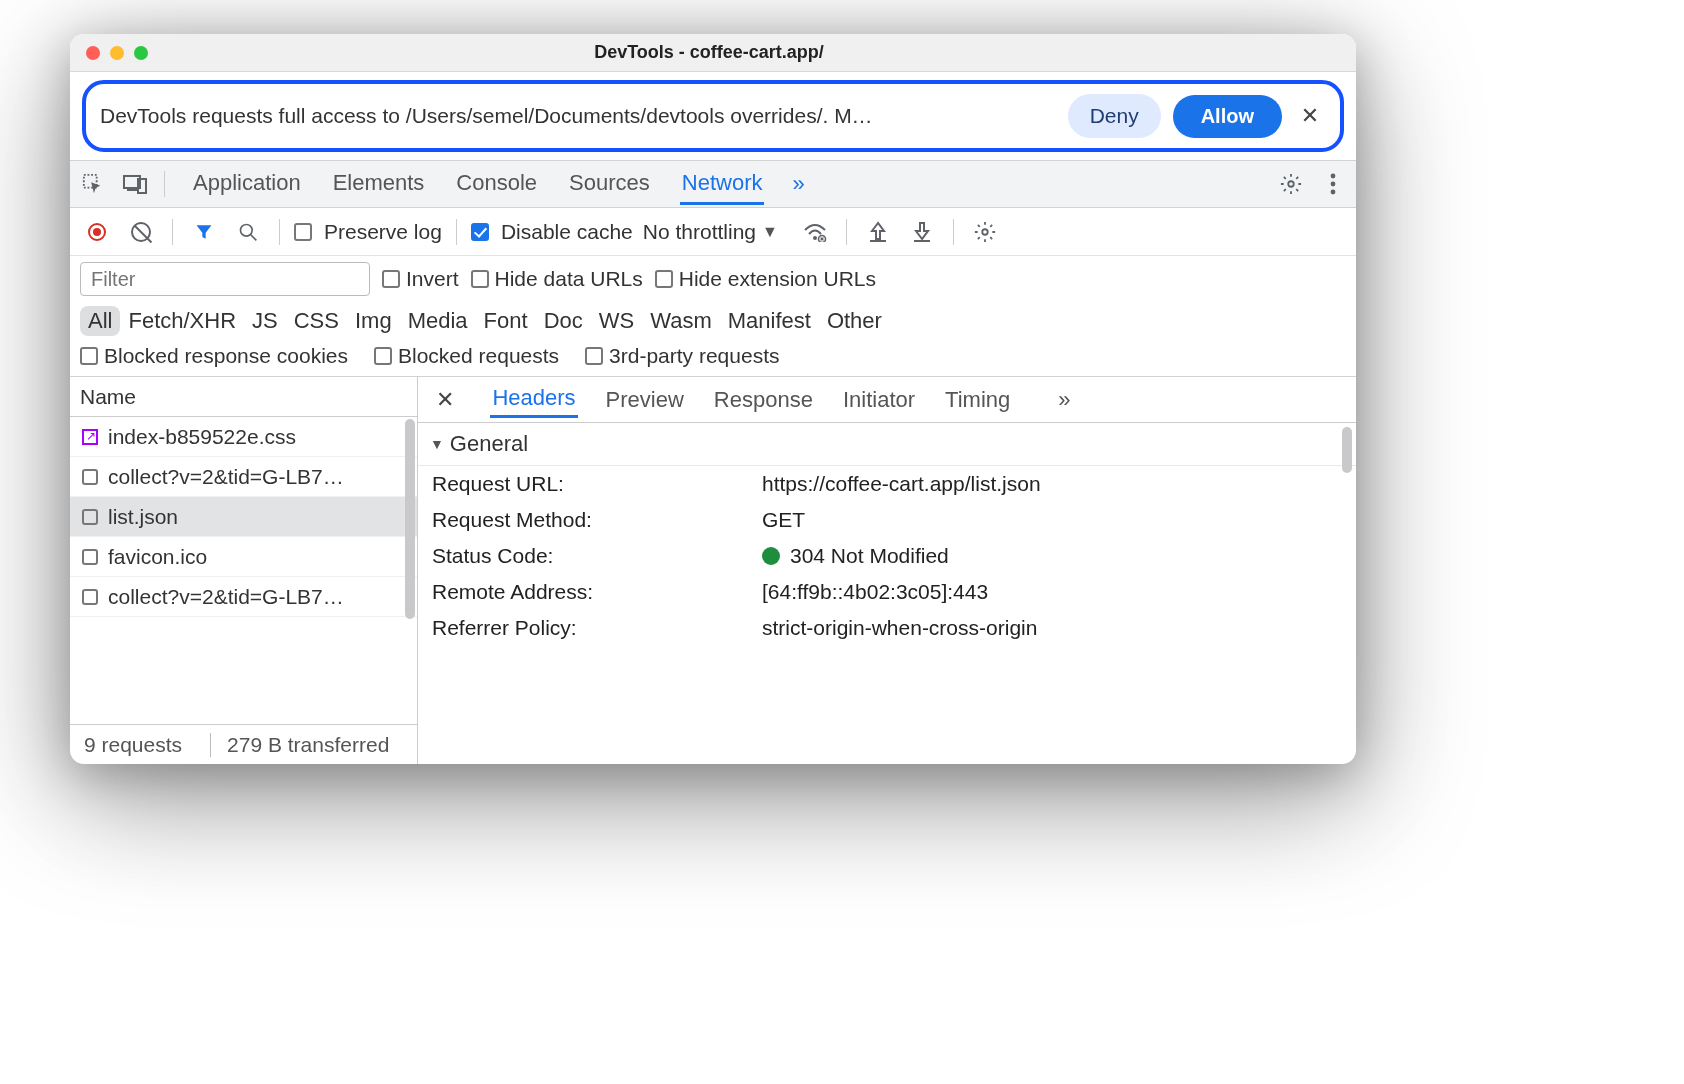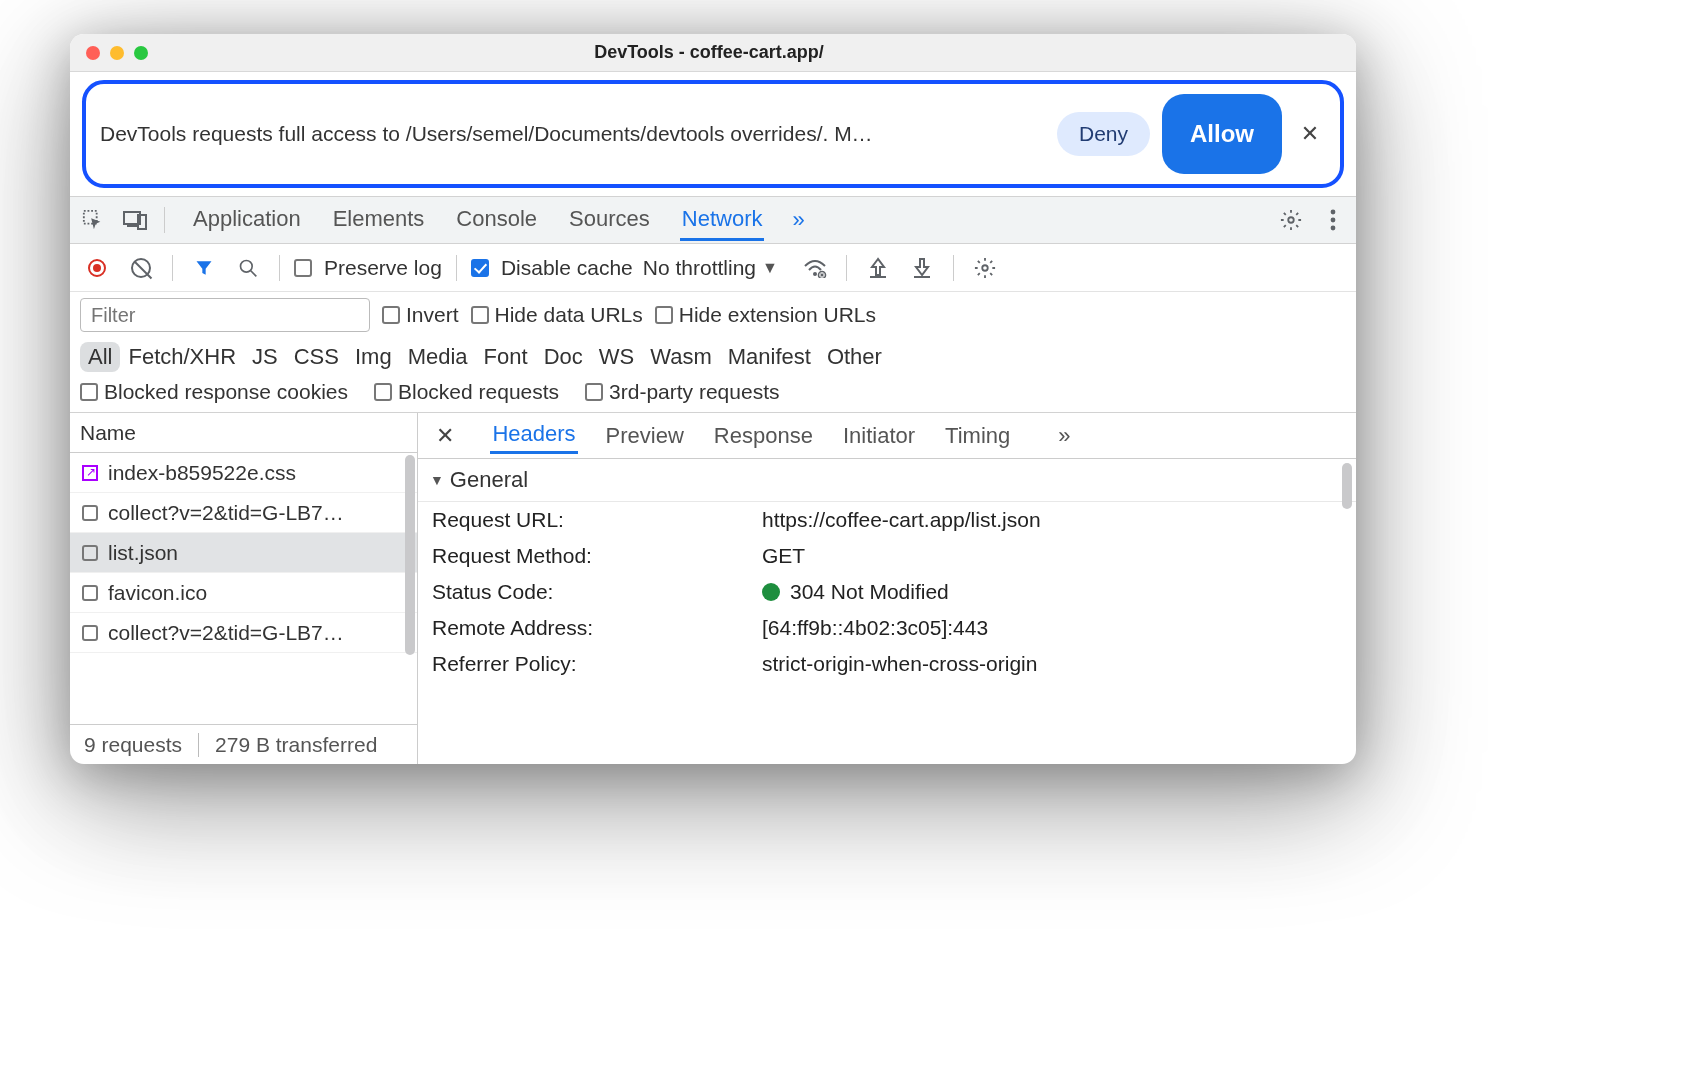--- a/index.html
+++ b/index.html
@@ -8,21 +8,21 @@
   .window { width: 1286px; height: 730px; background: #fff; border-radius: 14px; overflow: hidden; display: flex; flex-direction: column; }
   .titlebar { height: 38px; background: #f0f0f0; display: flex; align-items: center; position: relative; border-bottom: 1px solid #d8d8d8; flex-shrink: 0; }
   .traffic { display: flex; gap: 10px; margin-left: 16px; }
   .tl { width: 14px; height: 14px; border-radius: 50%; }
   .tl-red { background:#ff5f57; } .tl-yellow { background:#febc2e; } .tl-green { background:#28c840; }
   .titlebar-title { position: absolute; left: 0; right: 8px; text-align: center; font-weight: 700; font-size: 18px; color:#222; pointer-events:none; }
   .banner-wrap { padding: 8px 12px; }
   .banner { border: 4px solid #1551ff; border-radius: 22px; display: flex; align-items: center; padding: 10px 14px; gap: 12px; }
   .banner-text { flex: 1; font-size: 21px; color:#333; white-space: nowrap; overflow: hidden; text-overflow: clip; }
   .btn-deny { background:#dfeafe; color:#213c73; border:none; padding: 10px 22px; border-radius: 22px; font-size: 21px; cursor:pointer; }
-  .btn-allow { background:#1a73e8; color:#fff; border:none; padding: 26px 28px; border-radius: 22px; font-size: 24px; font-weight:600; cursor:pointer; }
+  .btn-allow { background:#1a73e8; color:#fff; border:none; padding: 10px 28px; border-radius: 22px; font-size: 20px; font-weight:600; cursor:pointer; }
   .banner-close { width: 32px; text-align:center; font-size: 22px; color:#444; cursor:pointer; }
   .tabs-row { height: 48px; background:#f1f3f4; display:flex; align-items:center; border-top:1px solid #d2d2d2; border-bottom:1px solid #d2d2d2; padding: 0 6px; gap: 8px; }
   .icon-btn { width: 34px; height: 34px; display:flex; align-items:center; justify-content:center; color:#5f6368; cursor:pointer; }
   .tabs { display:flex; gap: 28px; margin-left: 14px; font-size: 22px; color:#555; }
   .tab { padding: 6px 2px; cursor:pointer; }
   .tab.active { color:#1a73e8; border-bottom: 3px solid #1a73e8; }
   .more-arrows { color:#1a73e8; font-size: 22px; margin-left: 20px; cursor:pointer; }
   .tabs-spacer { flex:1; }
   .toolbar { height: 48px; display:flex; align-items:center; gap:10px; padding: 0 10px; border-bottom:1px solid #e3e3e3; font-size:21px; color:#333; }
   .vdiv { width:1px; height:26px; background:#ccc; margin:0 4px; }
@@ -48,21 +48,21 @@
   .left-pane { width:348px; display:flex; flex-direction:column; border-right:1px solid #ccc; }
   .name-header { height:40px; display:flex; align-items:center; padding:0 10px; border-bottom:1px solid #ccc; font-size:21px; color:#333; }
   .name-list { flex:1; overflow:hidden; position: relative; }
   .row-item { height:40px; display:flex; align-items:center; gap:10px; padding:0 12px; font-size:21px; color:#333; border-bottom:1px solid #f0f0f0; cursor:pointer; white-space:nowrap; overflow:hidden; text-overflow:ellipsis; }
   .row-item.sel { background:#e1e3e5; }
   .file-icon { width:16px; height:16px; border:2px solid #aa00ff; display:inline-block; position:relative; flex-shrink:0; }
   .file-icon::after { content:"↗"; position:absolute; font-size:12px; color:#aa00ff; top:-2px; left:2px; }
   .sbox { width:16px; height:16px; border:2px solid #777; border-radius:3px; flex-shrink:0; }
   .row-label-truncate { overflow:hidden; text-overflow:ellipsis; white-space:nowrap; }
   .scroll-thumb-l { position:absolute; right:2px; top:2px; width:10px; height:200px; background:#c9c9cb; border-radius:6px; }
-  .statusbar { height:40px; border-top:1px solid #ccc; display:flex; align-items:center; gap:16px; padding:0 14px; font-size:21px; color:#555; }
+  .statusbar { height:40px; border-top:1px solid #ccc; display:flex; align-items:center; gap:28px; padding:0 14px; font-size:21px; color:#555; }
   .statusbar .sv { border-left:1px solid #bbb; padding-left:16px; }
   .right-pane { flex:1; display:flex; flex-direction:column; min-width:0; position:relative; }
   .detail-tabs { height:46px; display:flex; align-items:center; gap:26px; padding:0 8px; border-bottom:1px solid #ccc; font-size:22px; color:#555; white-space: nowrap; }
   .detail-tabs .dt { padding:4px 2px; cursor:pointer; }
   .detail-tabs .dt.active { color:#1a73e8; border-bottom:3px solid #1a73e8; }
   .detail-tabs .x { font-size:22px; padding:0 10px; cursor:pointer; color:#444; }
   .section-hdr { padding:8px 12px; font-size:22px; color:#333; display:flex; align-items:center; gap:6px; border-bottom:1px solid #e8e8e8; }
   .disclosure { font-size:14px; color:#555; }
   .kv { display:flex; padding:6px 14px; font-size:21px; color:#222; }
   .kv .k { width:330px; flex-shrink:0; }

